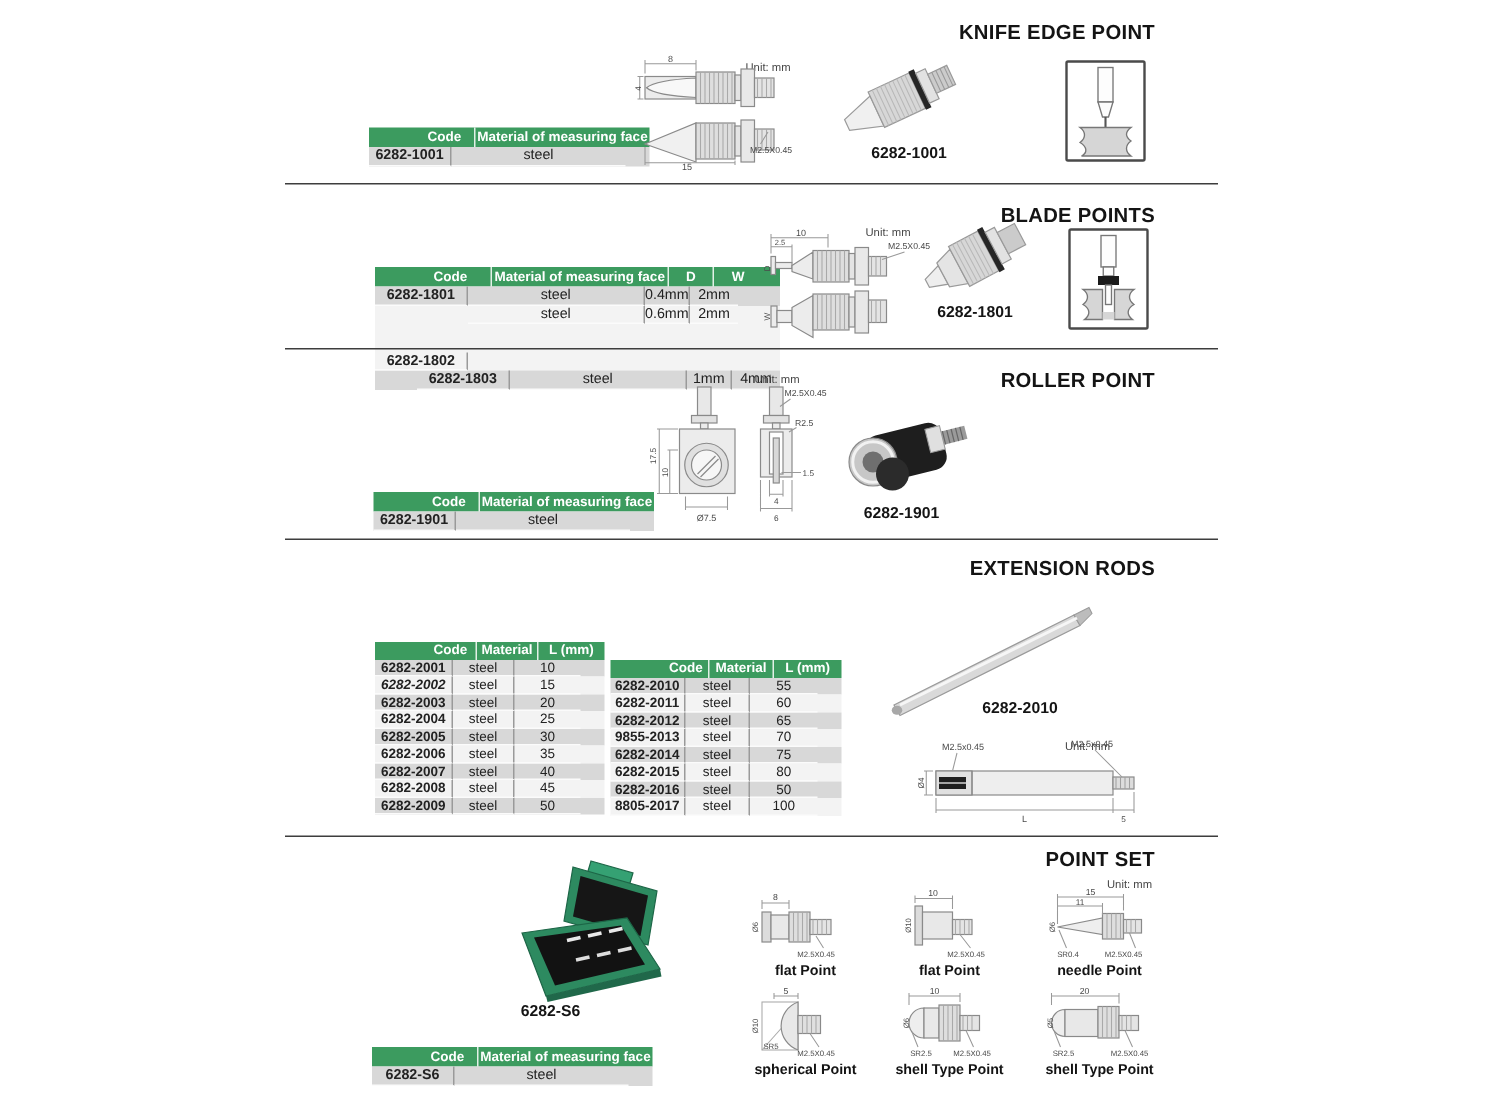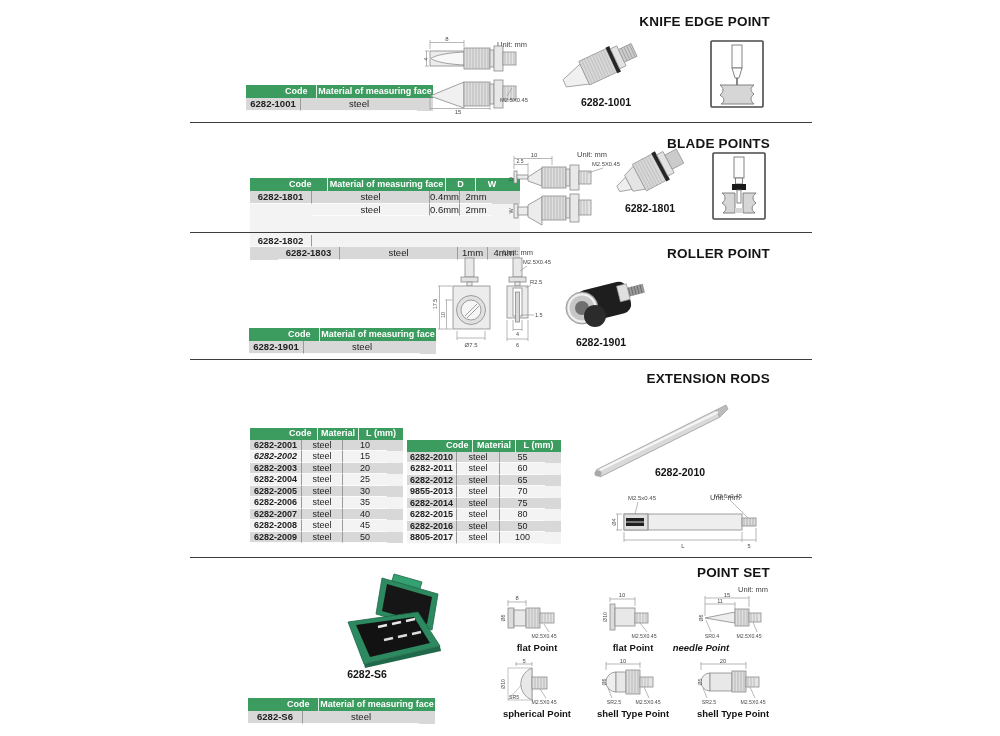--- a/index.html
+++ b/index.html
@@ -428,21 +428,21 @@
     <path d="M8,24V4 M52,15V4 M8,6H52 M38,18V10 M8,12H38 M14,40L9,28 M56,30L60,40" stroke="#999" fill="none" stroke-width="0.7"></path>
     <text x="30" y="4.5" font-size="5.8" text-anchor="middle">15</text>
     <text x="23" y="11" font-size="5.5" text-anchor="middle">11</text>
     <text x="4" y="28" font-size="5.2" text-anchor="middle" transform="rotate(-90 4 26)">Ø6</text>
     <text x="15" y="46" font-size="5.2" text-anchor="middle">SR0.4</text>
     <text x="52" y="46" font-size="5.2" text-anchor="middle">M2.5X0.45</text>
   </svg>
 
   <div class="ptitle" style="left:492px;top:642px;width:90px;">flat Point</div>
   <div class="ptitle" style="left:588px;top:642px;width:90px;">flat Point</div>
-  <div class="ptitle" style="left:656px;top:642px;width:90px;font-style:italic;">needle Point</div>
+  <div class="ptitle" style="left:688px;top:642px;width:90px;">needle Point</div>
 
   <svg style="left:498px;top:658px;" width="70" height="50" viewBox="0 0 70 50">
     <rect x="10" y="10" width="24" height="32" fill="none" stroke="#a9a9a9" stroke-width="0.7"></rect>
     <path d="M10,42L26,24" stroke="#a9a9a9" stroke-width="0.7"></path>
     <path d="M34,10 A17,17 0 0 0 34,42 Z" fill="#e8e8e8" stroke="#8a8a8a" stroke-width="0.8"></path>
     <rect x="34" y="19" width="15" height="12" fill="#e0e0e0" stroke="#8a8a8a" stroke-width="0.8"></rect>
     <path d="M37,19v12M40,19v12M43,19v12M46,19v12" stroke="#a9a9a9" stroke-width="0.7"></path>
     <path d="M18,8V4 M34,8V4 M18,6H34 M42,31L48,40" stroke="#999" fill="none" stroke-width="0.7"></path>
     <text x="26" y="4.5" font-size="5.8" text-anchor="middle">5</text>
     <text x="5" y="28" font-size="5.2" text-anchor="middle" transform="rotate(-90 5 26)">Ø10</text>

